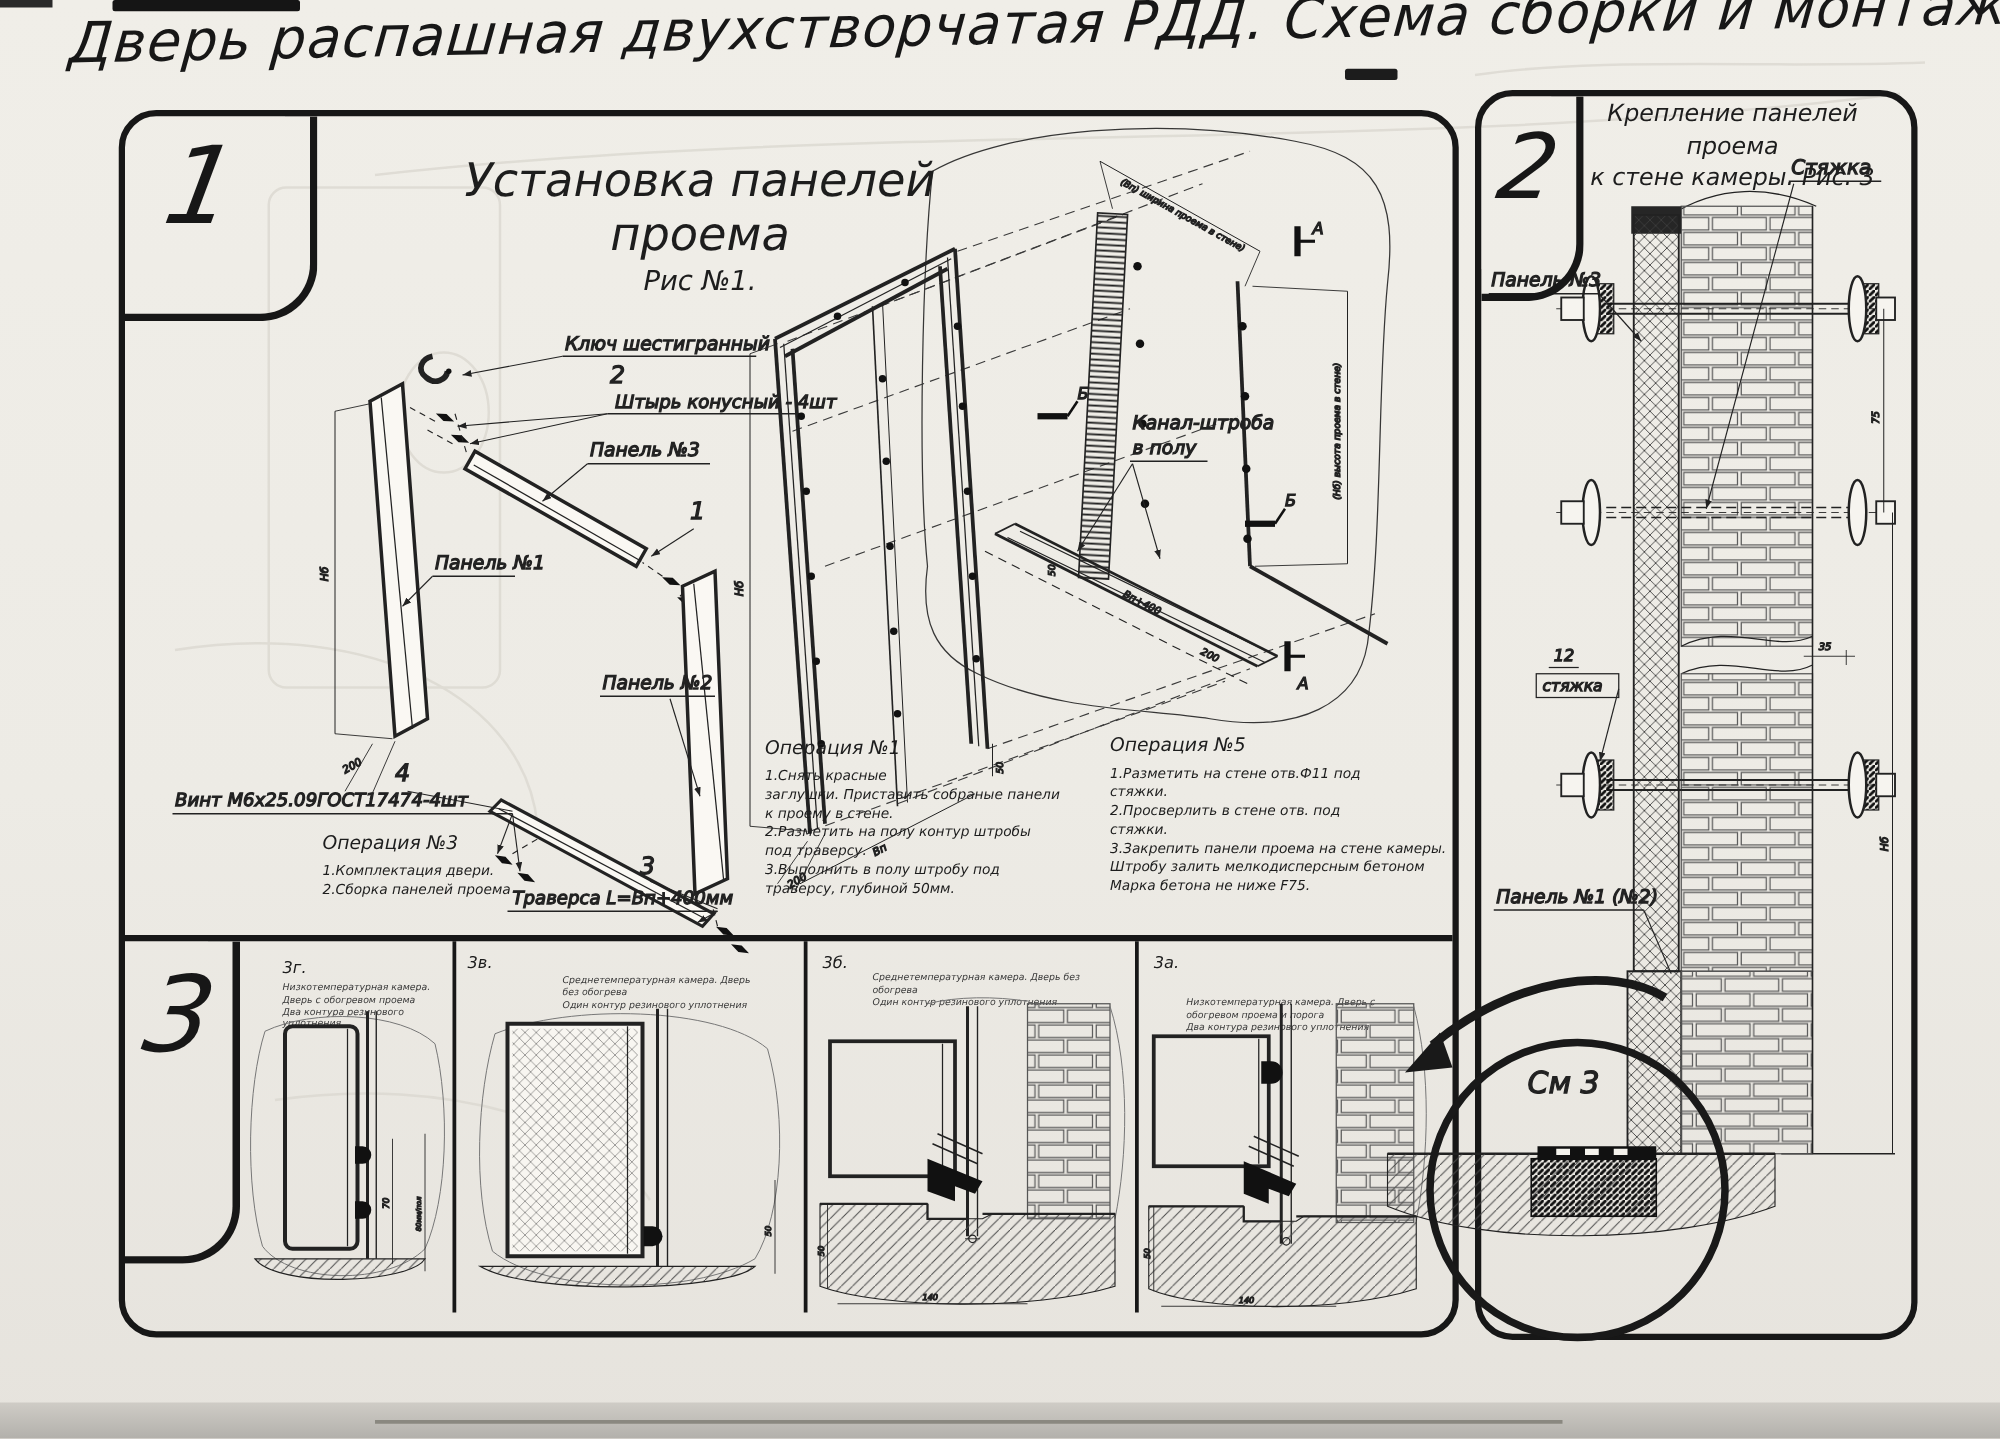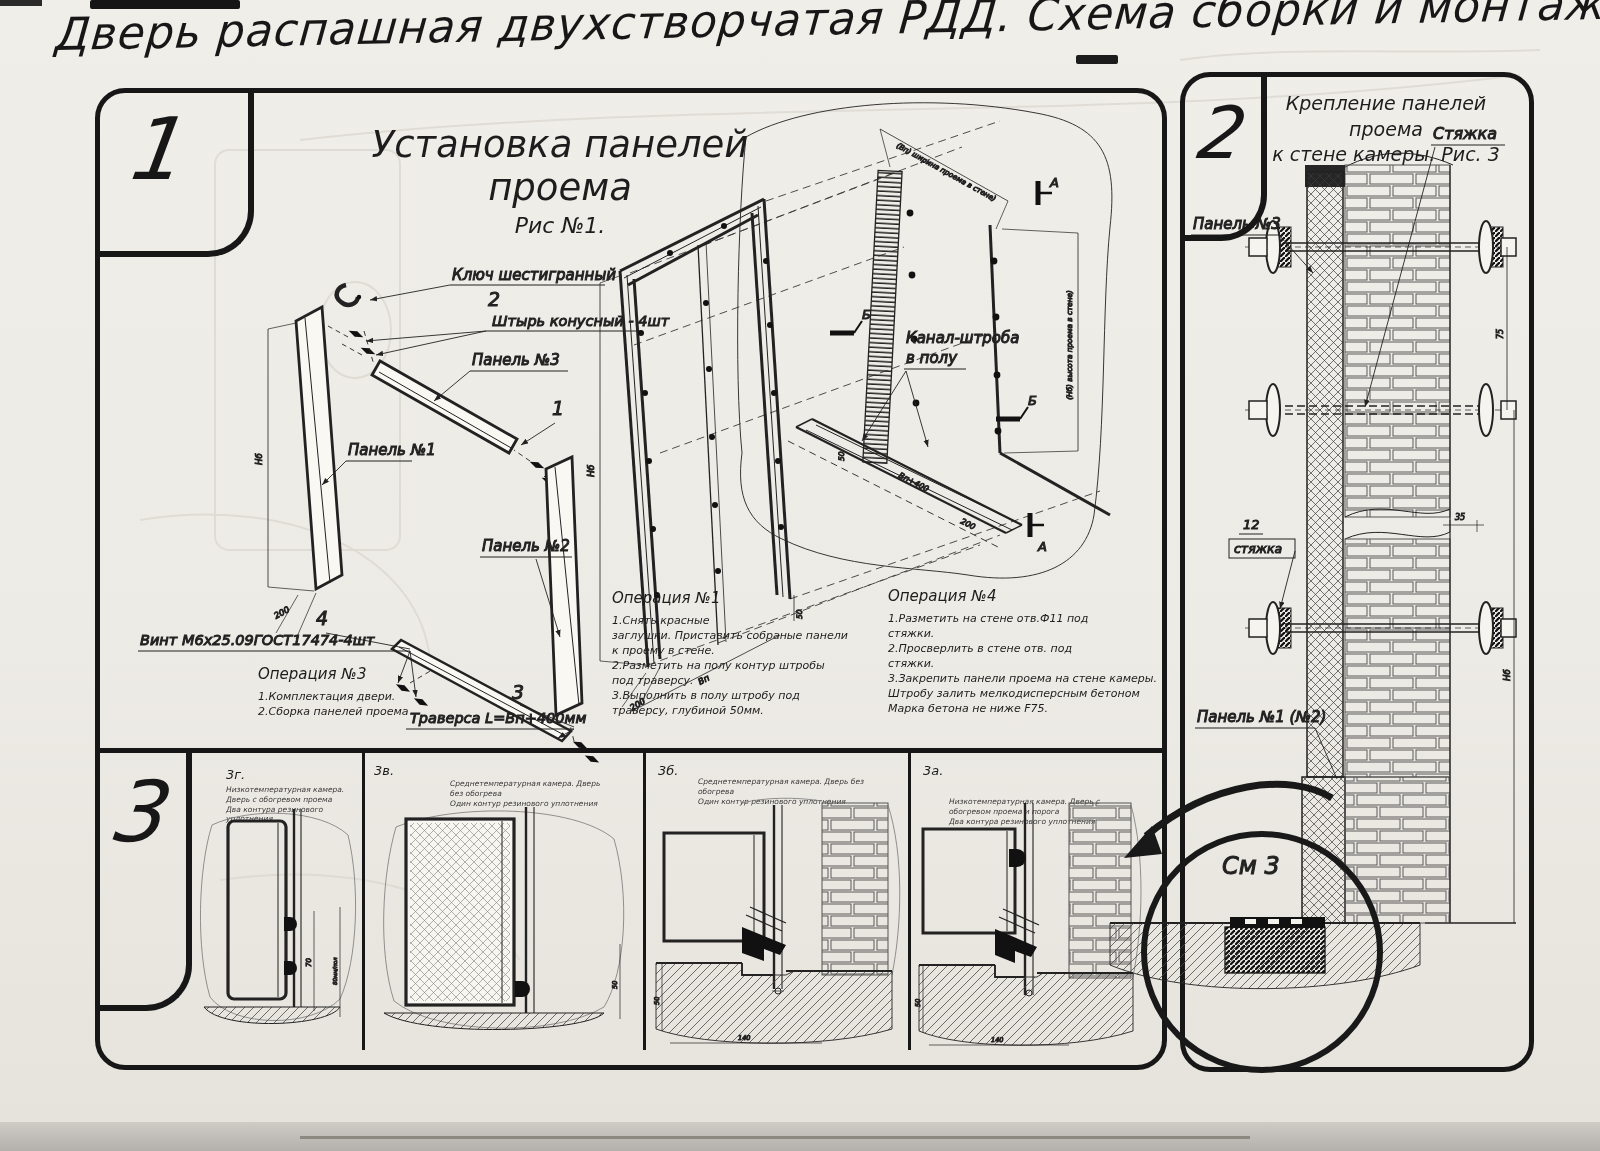--- a/index.html
+++ b/index.html
@@ -303,21 +303,21 @@
       <div class="op-title">Операция №1</div>
       <div class="op-text">1.Снять красные
 заглушки. Приставить собраные панели
 к проему в стене.
 2.Разметить на полу контур штробы
 под траверсу.
 3.Выполнить в полу штробу под
 траверсу, глубиной 50мм.</div>
     </div>
     <div class="op-block" style="left:788px;top:494px;">
-      <div class="op-title">Операция №4</div>
+      <div class="op-title">Операция №5</div>
       <div class="op-text">1.Разметить на стене отв.Ф11 под
 стяжки.
 2.Просверлить в стене отв.  под
 стяжки.
 3.Закрепить панели проема на стене камеры.
 Штробу залить мелкодисперсным бетоном
 Марка бетона не ниже  F75.</div>
     </div>
 
     <div class="divider" style="left:0;right:0;top:655px;height:5px;"></div>
@@ -429,21 +429,21 @@
       </svg>
     </div>
   </div>
 
   <div class="panel" style="left:1180px;top:72px;width:344px;height:990px;">
 
     <div class="tab" style="left:0;top:0;width:76px;height:158px;">
       <span class="num" style="font-size:72px;padding:14px 0 0 16px;">2</span>
     </div>
 
-    <div class="heading" style="left:74px;top:14px;width:254px;">
+    <div class="heading" style="left:74px;top:2px;width:254px;">
       <div class="h2small">Крепление панелей проема</div>
       <div class="h2small">к стене камеры. Рис. 3</div>
     </div>
 
     <svg width="334" height="980" viewBox="0 0 334 980" style="left:0;top:0;z-index:3;">
       <g stroke="#222" fill="none">
 
         <path d="M150,96 C190,70 232,72 268,88" stroke-width="1"></path>
         <rect x="160" y="88" width="105" height="352" fill="url(#pat-brick)" stroke="#555" stroke-width="1"></rect>
         <path d="M160,440 C200,420 236,446 265,432" stroke-width="1"></path>

